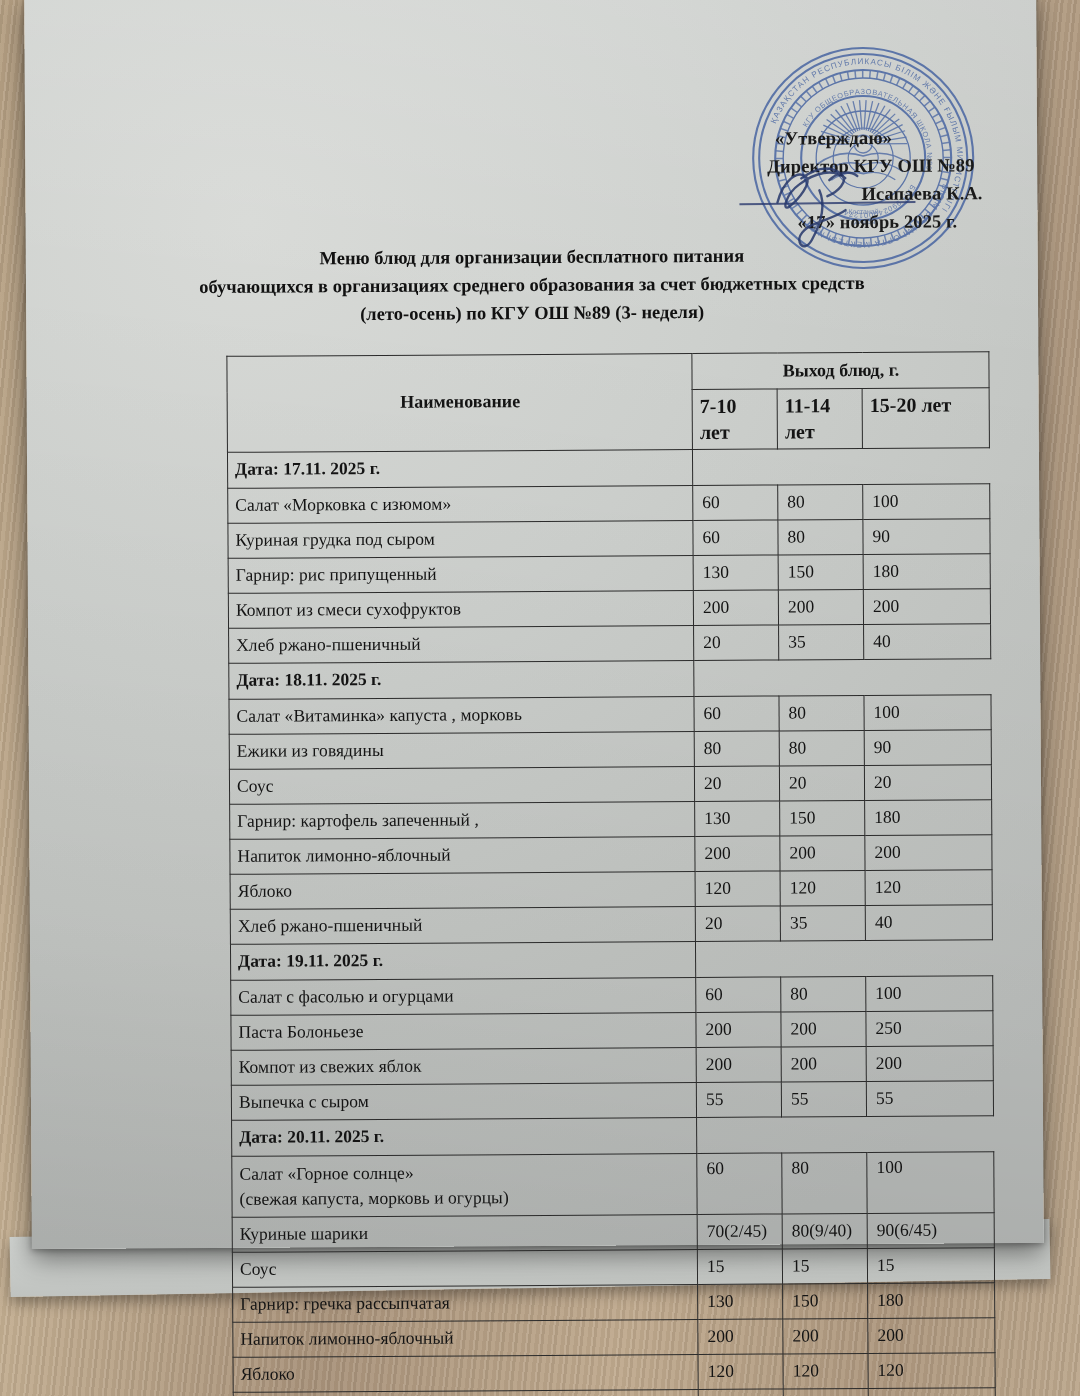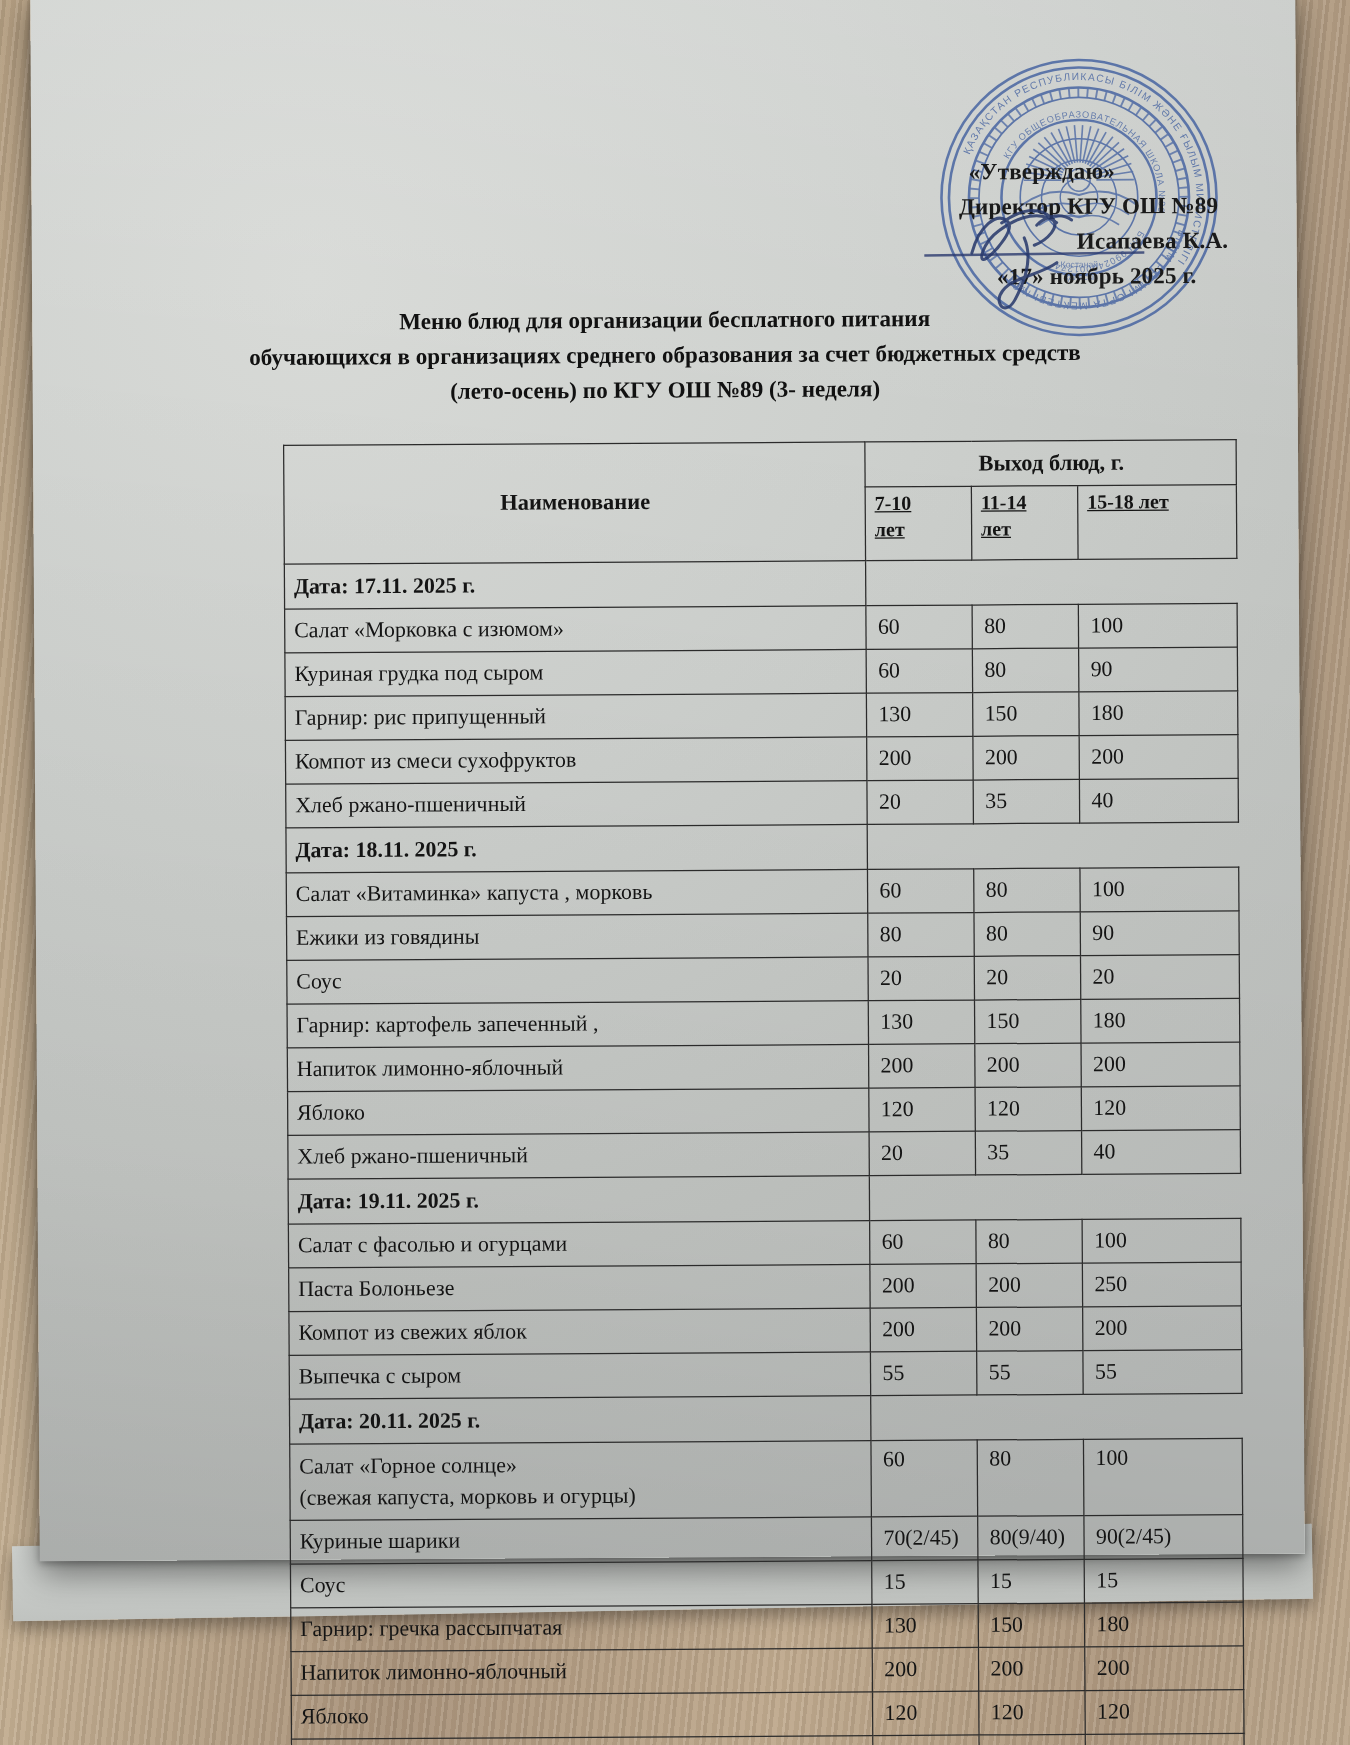--- a/index.html
+++ b/index.html
@@ -104,22 +104,22 @@
     text-align:left;
   }
   th.hname{
     text-align:center;font-weight:bold;font-size:18px;
     height:36px;
   }
   th.hout{
     text-align:center;font-weight:bold;font-size:18px;height:30px;
   }
   th.hage{
-    font-weight:bold;font-size:16px;height:52px;vertical-align:top;
-    padding-top:3px;line-height:1.32;text-decoration:underline;
+    font-weight:bold;font-size:20px;height:52px;vertical-align:top;
+    padding-top:3px;line-height:1.32;
   }
   td.dish{height:29px;font-size:17.5px;letter-spacing:.05px;}
   td.val{font-size:17.5px;padding-left:9px;}
   tr.daterow td.date{
     font-weight:bold;font-size:17.5px;height:30px;
   }
   tr.daterow td.blank{border-left:1.4px solid #2b2b2b;border-right:none;border-top:none;border-bottom:none;}
   tr.daterow td.blank2,tr.daterow td.blank3{border:none;}
   td.twoline{height:54px;line-height:1.42;padding-top:3px;}
   td.twoline .l2{display:block;}
@@ -311,21 +311,21 @@
         </tr>
         <tr>
           <th class="hage">
             <span>7-10</span><br>
             <span>лет</span>
           </th>
           <th class="hage">
             <span>11-14</span><br>
             <span>лет</span>
           </th>
-          <th class="hage">15-18 лет</th>
+          <th class="hage">15-20 лет</th>
         </tr>
       </thead>
       <tbody id="tbody">
           <tr class="daterow">
             <td class="date">Дата: 17.11. 2025 г.</td>
             <td class="daterow blank"></td>
             <td class="daterow blank2"></td>
             <td class="daterow blank3"></td>
           </tr>
           <tr>
@@ -445,21 +445,21 @@
           <tr>
             <td class="dish twoline"><span>Салат «Горное солнце»</span><span class="l2">(свежая капуста, морковь и огурцы)</span></td>
             <td class="val valtop">60</td>
             <td class="val valtop">80</td>
             <td class="val valtop">100</td>
           </tr>
           <tr>
             <td class="dish">Куриные шарики</td>
             <td class="val">70(2/45)</td>
             <td class="val">80(9/40)</td>
-            <td class="val">90(2/45)</td>
+            <td class="val">90(6/45)</td>
           </tr>
           <tr>
             <td class="dish">Соус</td>
             <td class="val">15</td>
             <td class="val">15</td>
             <td class="val">15</td>
           </tr>
           <tr>
             <td class="dish">Гарнир: гречка рассыпчатая</td>
             <td class="val">130</td>

